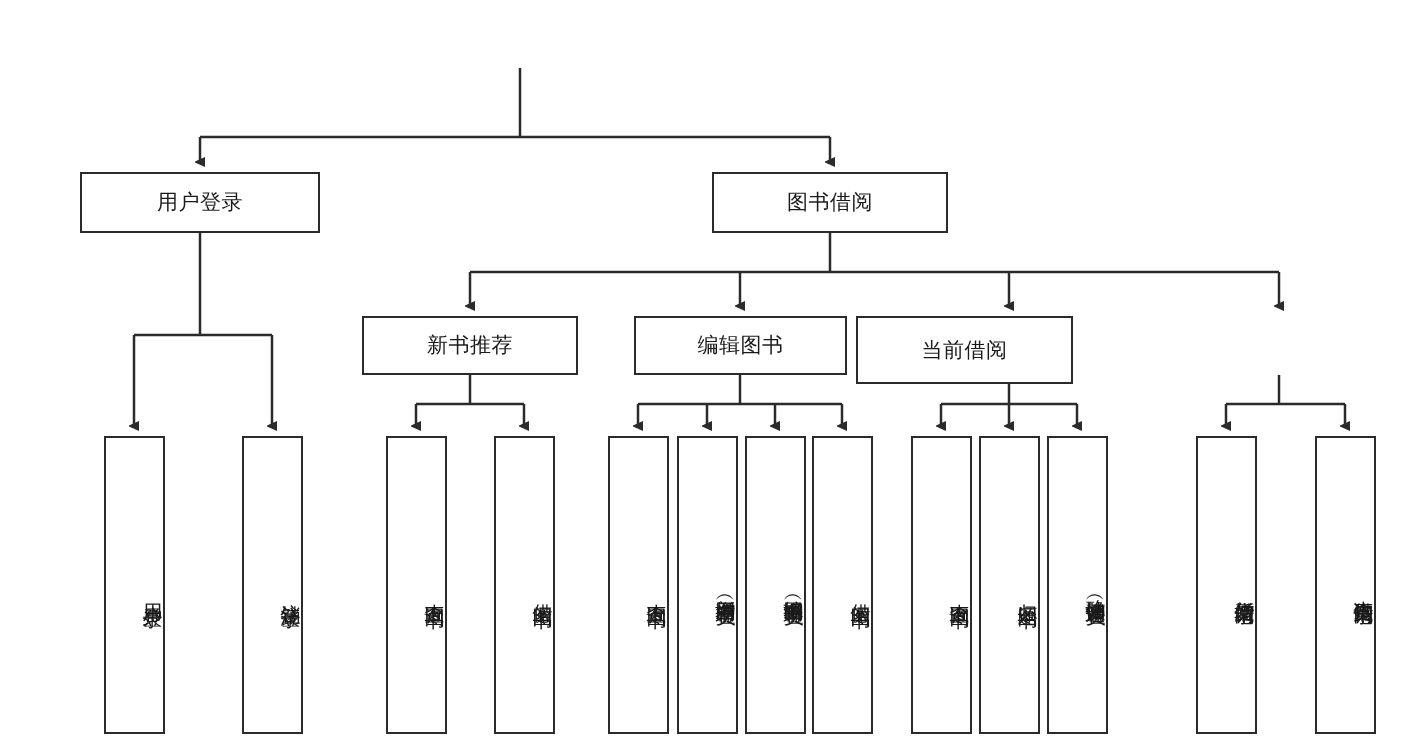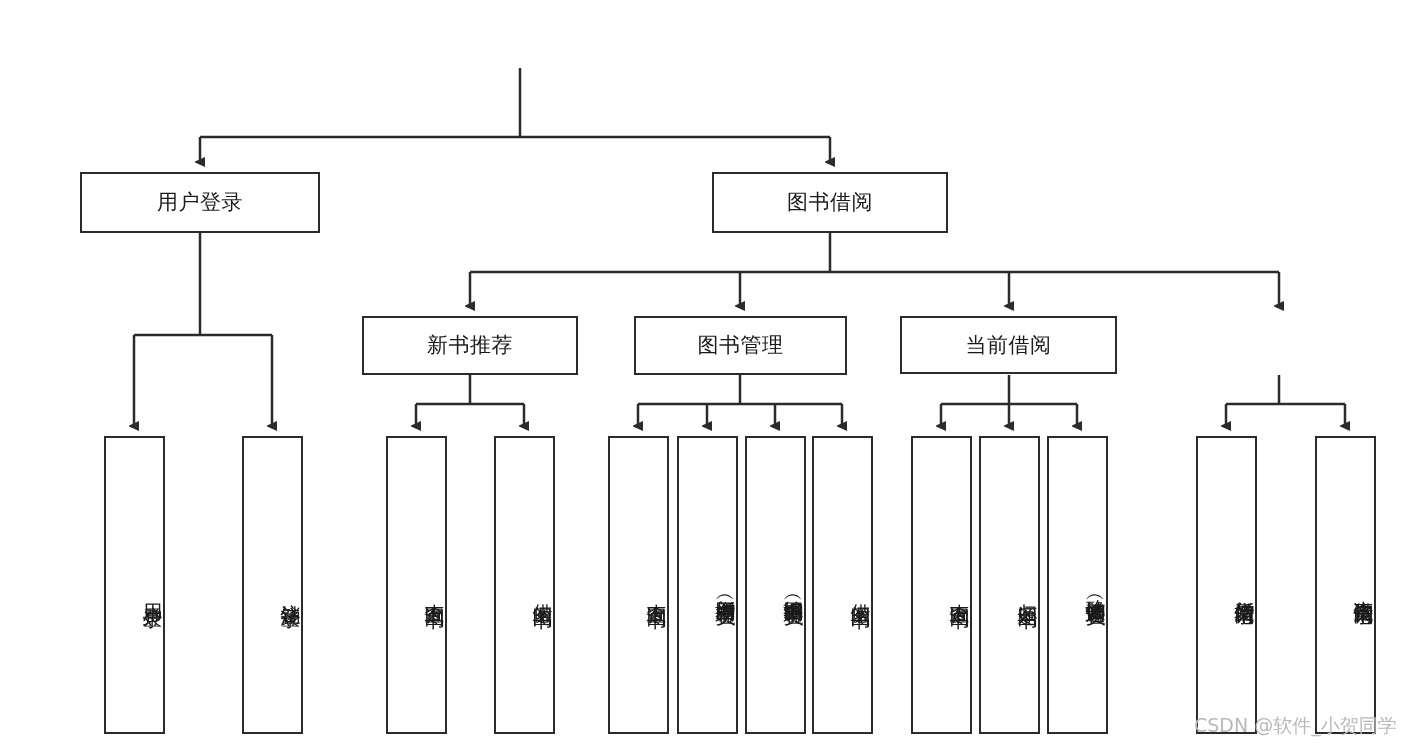--- a/index.html
+++ b/index.html
@@ -128,23 +128,23 @@
     <span>用户登录</span>
   </div>
   <div class="node node-h" style="left:712px; top:172px; width:236px; height:61px;">
     <span>图书借阅</span>
   </div>
 
   <div class="node node-h" style="left:362px; top:316px; width:216px; height:59px;">
     <span>新书推荐</span>
   </div>
   <div class="node node-h" style="left:634px; top:316px; width:213px; height:59px;">
-    <span>图书管理</span>
+    <span>编辑图书</span>
   </div>
-  <div class="node node-h" style="left:900px; top:316px; width:217px; height:58px;">
+  <div class="node node-h" style="left:856px; top:316px; width:217px; height:68px;">
     <span>当前借阅</span>
   </div>
 
   <div class="node node-v" style="left:104px; top:436px; width:61px; height:298px;">
     <span>用户登录</span>
   </div>
   <div class="node node-v" style="left:242px; top:436px; width:61px; height:298px;">
     <span>注销登录</span>
   </div>
 
@@ -178,15 +178,14 @@
     <span>确认归还（管理员）</span>
   </div>
 
   <div class="node node-v long" style="left:1196px; top:436px; width:61px; height:298px;">
     <span>新增借阅记录</span>
   </div>
   <div class="node node-v long" style="left:1315px; top:436px; width:61px; height:298px;">
     <span>查询借阅记录</span>
   </div>
 
-  <div class="watermark">CSDN @软件_小贺同学</div>
 
 </div>
 
 </body></html>

